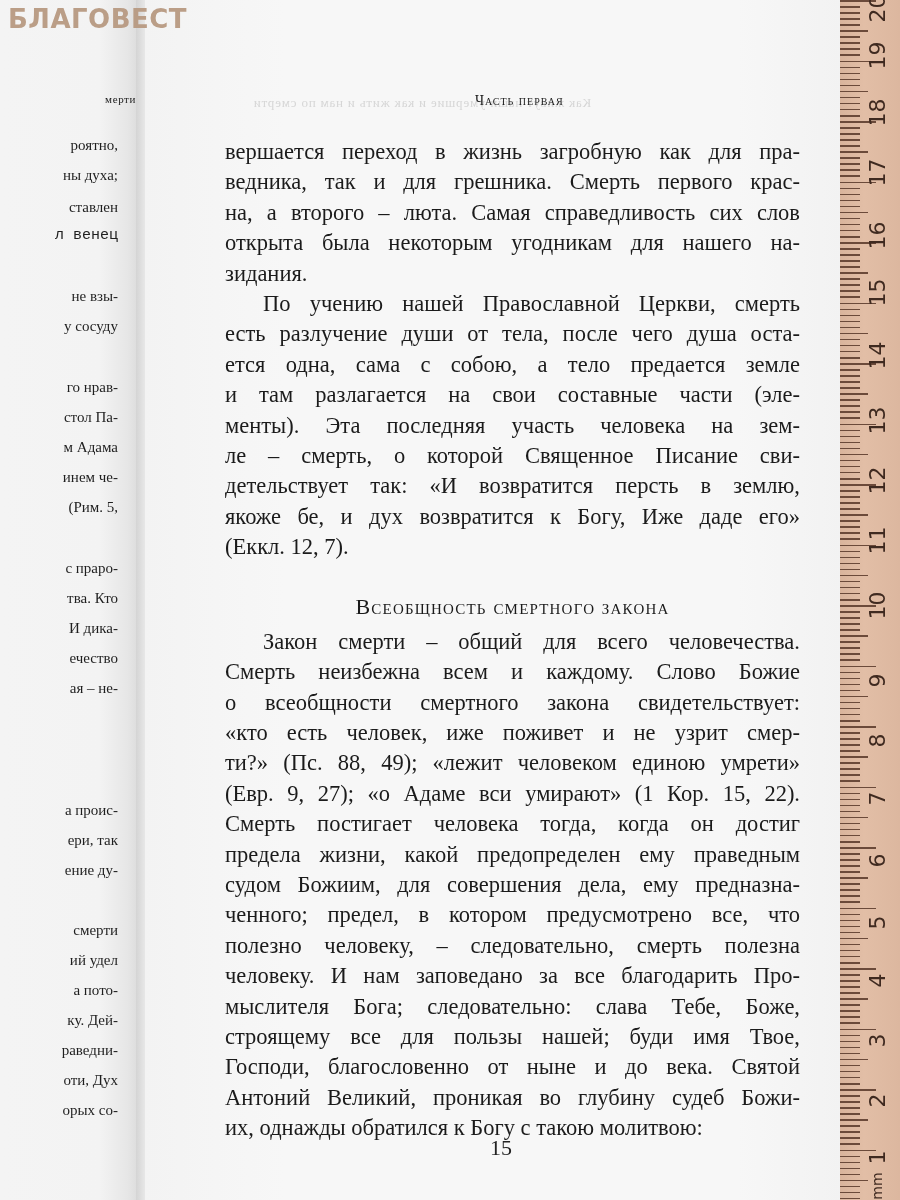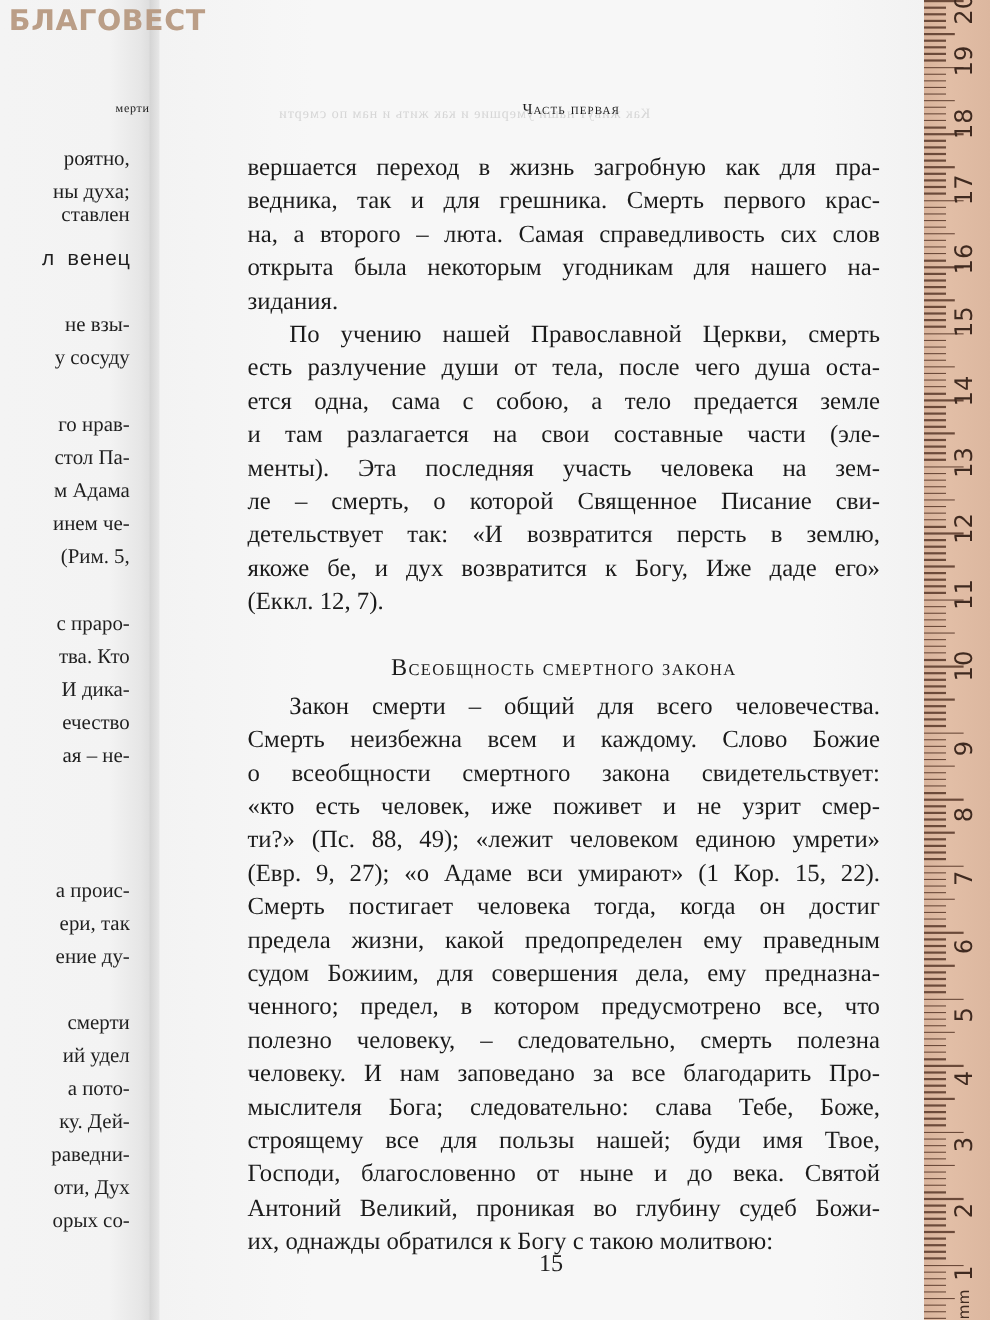--- a/index.html
+++ b/index.html
@@ -12,21 +12,21 @@
       background: linear-gradient(to right, #f4f4f4 0%, #f3f3f3 70%, #e6e6e6 90%, #d8d8d8 100%);
       overflow: hidden;
     }
     .left-page .running-head {
       position: absolute; right: 6px; top: 93px;
       font-size: 11px; letter-spacing: 0.6px; white-space: nowrap; color: #222;
     }
     .left-page .fragments { position: absolute; right: 24px; top: 0; width: 300px; }
     .left-page .frag {
       position: absolute; right: 0; white-space: nowrap;
-      font-size: 19px; line-height: 28px; color: #1f1f1f;
+      font-size: 15px; line-height: 28px; color: #1f1f1f;
     }
 
     .gutter-shadow {
       position: absolute; left: 136px; top: 0; width: 14px; height: 1200px;
       background: linear-gradient(to right, #d4d4d4, #f2f2f2);
     }
 
     
     .right-page {
       position: absolute; left: 145px; top: 0; width: 697px; height: 1200px;
@@ -77,21 +77,21 @@
     }
   </style>
 </head>
 <body>
 
 <div class="left-page">
   <div class="running-head">мерти</div>
   <div class="fragments" id="left-fragments">
       <span class="frag" style="top: 131px;">роятно,</span>
       <span class="frag" style="top: 161px;">ны духа;</span>
-      <span class="frag" style="top: 182px;">ставлен</span>
+      <span class="frag" style="top: 193px;">ставлен</span>
       <span class="frag" style="top: 222px; font-family: Liberation Mono, monospace;">л венец</span>
       <span class="frag" style="top: 282px;">не взы-</span>
       <span class="frag" style="top: 312px;">у сосуду</span>
       <span class="frag" style="top: 373px;">го нрав-</span>
       <span class="frag" style="top: 403px;">стол Па-</span>
       <span class="frag" style="top: 433px;">м Адама</span>
       <span class="frag" style="top: 463px; text-align: right;">инем че-</span>
       <span class="frag" style="top: 493px;">(Рим. 5,</span>
       <span class="frag" style="top: 554px;">с праро-</span>
       <span class="frag" style="top: 584px;">тва. Кто</span>

